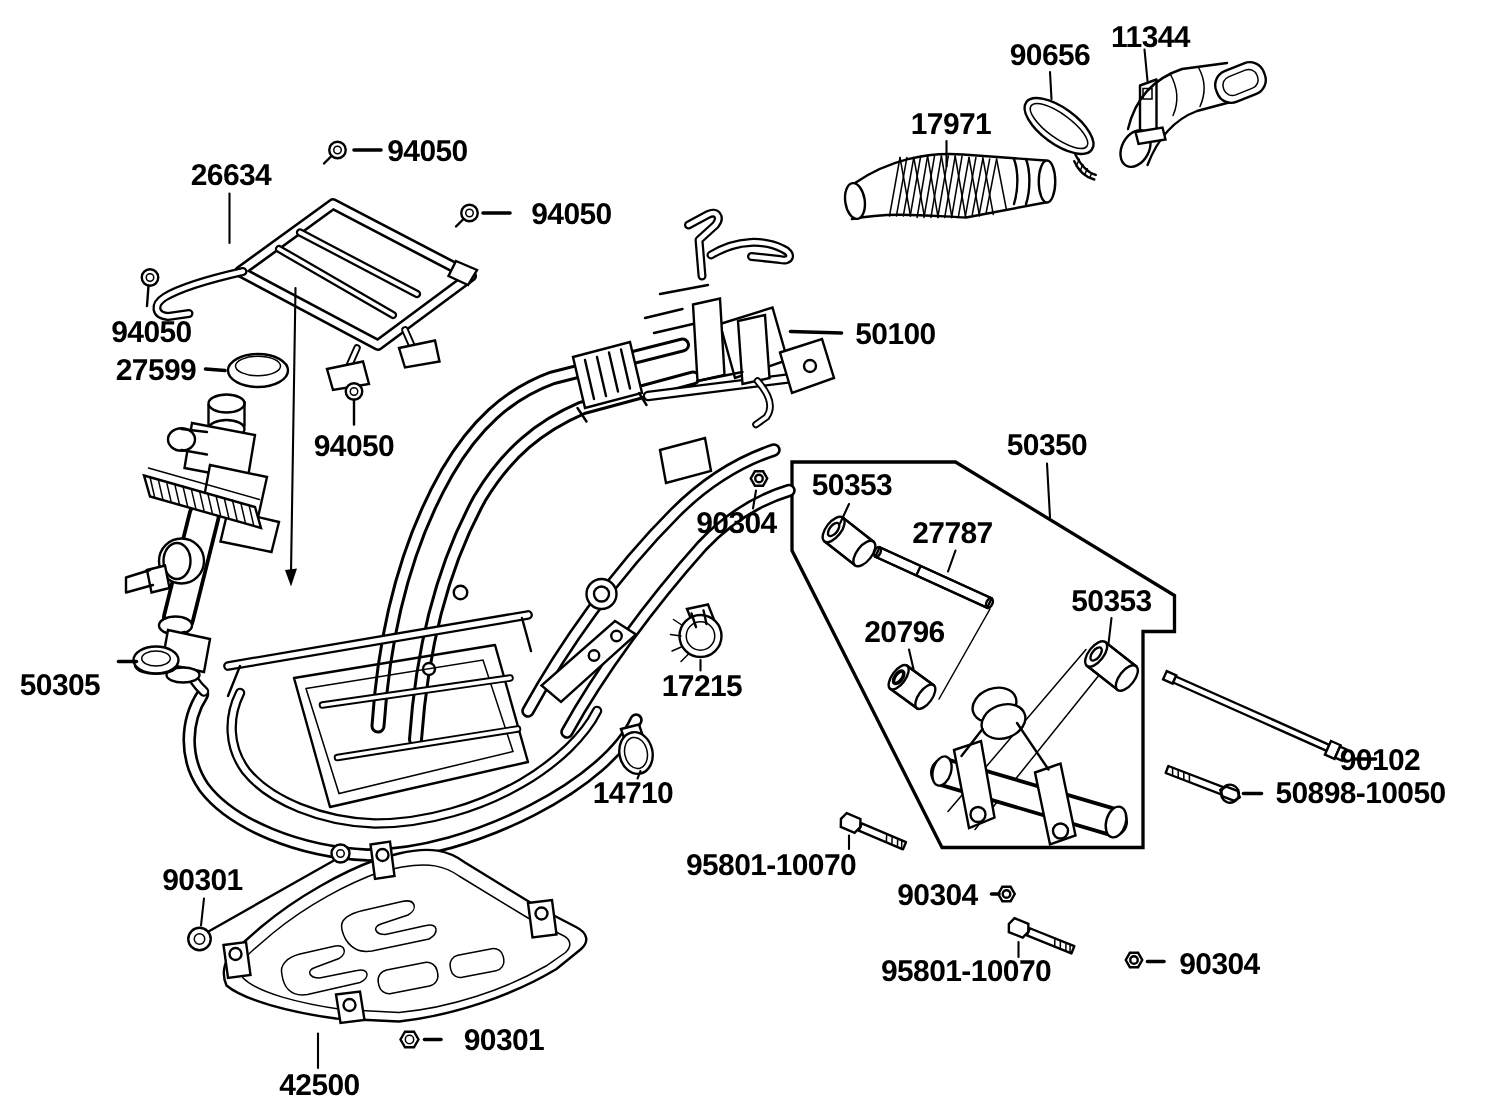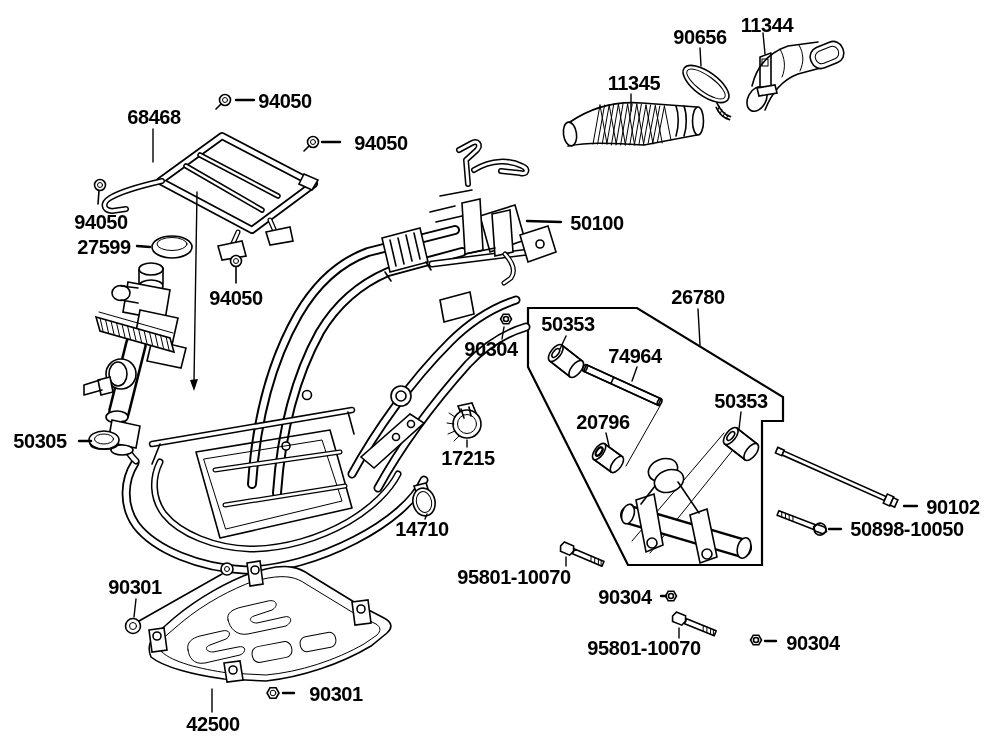--- a/index.html
+++ b/index.html
@@ -351,37 +351,37 @@
     <path class="lead" d="M679,628 L679,638"></path>
     <path class="dash" d="M765,641 L776,641"></path>
     <path class="lead" d="M136,599 L134,617"></path>
     <path class="dash" d="M283,693 L294,693"></path>
     <path class="lead" d="M212,712 L212,689"></path>
   </g>
 </svg>
 
 <div class="callout" style="left:700px;top:37px">90656</div>
 <div class="callout" style="left:767px;top:25px">11344</div>
-<div class="callout" style="left:634px;top:83px">11345</div>
+<div class="callout" style="left:634px;top:83px">17971</div>
 <div class="callout" style="left:285px;top:101px">94050</div>
-<div class="callout" style="left:154px;top:117px">68468</div>
+<div class="callout" style="left:154px;top:117px">26634</div>
 <div class="callout" style="left:381px;top:143px">94050</div>
 <div class="callout" style="left:101px;top:222px">94050</div>
 <div class="callout" style="left:104px;top:247px">27599</div>
 <div class="callout" style="left:597px;top:223px">50100</div>
 <div class="callout" style="left:236px;top:298px">94050</div>
-<div class="callout" style="left:698px;top:297px">26780</div>
+<div class="callout" style="left:698px;top:297px">50350</div>
 <div class="callout" style="left:568px;top:324px">50353</div>
-<div class="callout" style="left:635px;top:356px">74964</div>
+<div class="callout" style="left:635px;top:356px">27787</div>
 <div class="callout" style="left:491px;top:349px">90304</div>
 <div class="callout" style="left:741px;top:401px">50353</div>
 <div class="callout" style="left:603px;top:422px">20796</div>
-<div class="callout" style="left:40px;top:441px">50305</div>
+<div class="callout" style="left:40px;top:457px">50305</div>
 <div class="callout" style="left:468px;top:458px">17215</div>
-<div class="callout" style="left:953px;top:507px">90102</div>
+<div class="callout" style="left:920px;top:507px">90102</div>
 <div class="callout" style="left:422px;top:529px">14710</div>
 <div class="callout" style="left:907px;top:529px">50898-10050</div>
 <div class="callout" style="left:514px;top:577px">95801-10070</div>
 <div class="callout" style="left:135px;top:587px">90301</div>
 <div class="callout" style="left:625px;top:597px">90304</div>
 <div class="callout" style="left:644px;top:648px">95801-10070</div>
 <div class="callout" style="left:813px;top:643px">90304</div>
 <div class="callout" style="left:336px;top:694px">90301</div>
 <div class="callout" style="left:213px;top:724px">42500</div>
 

